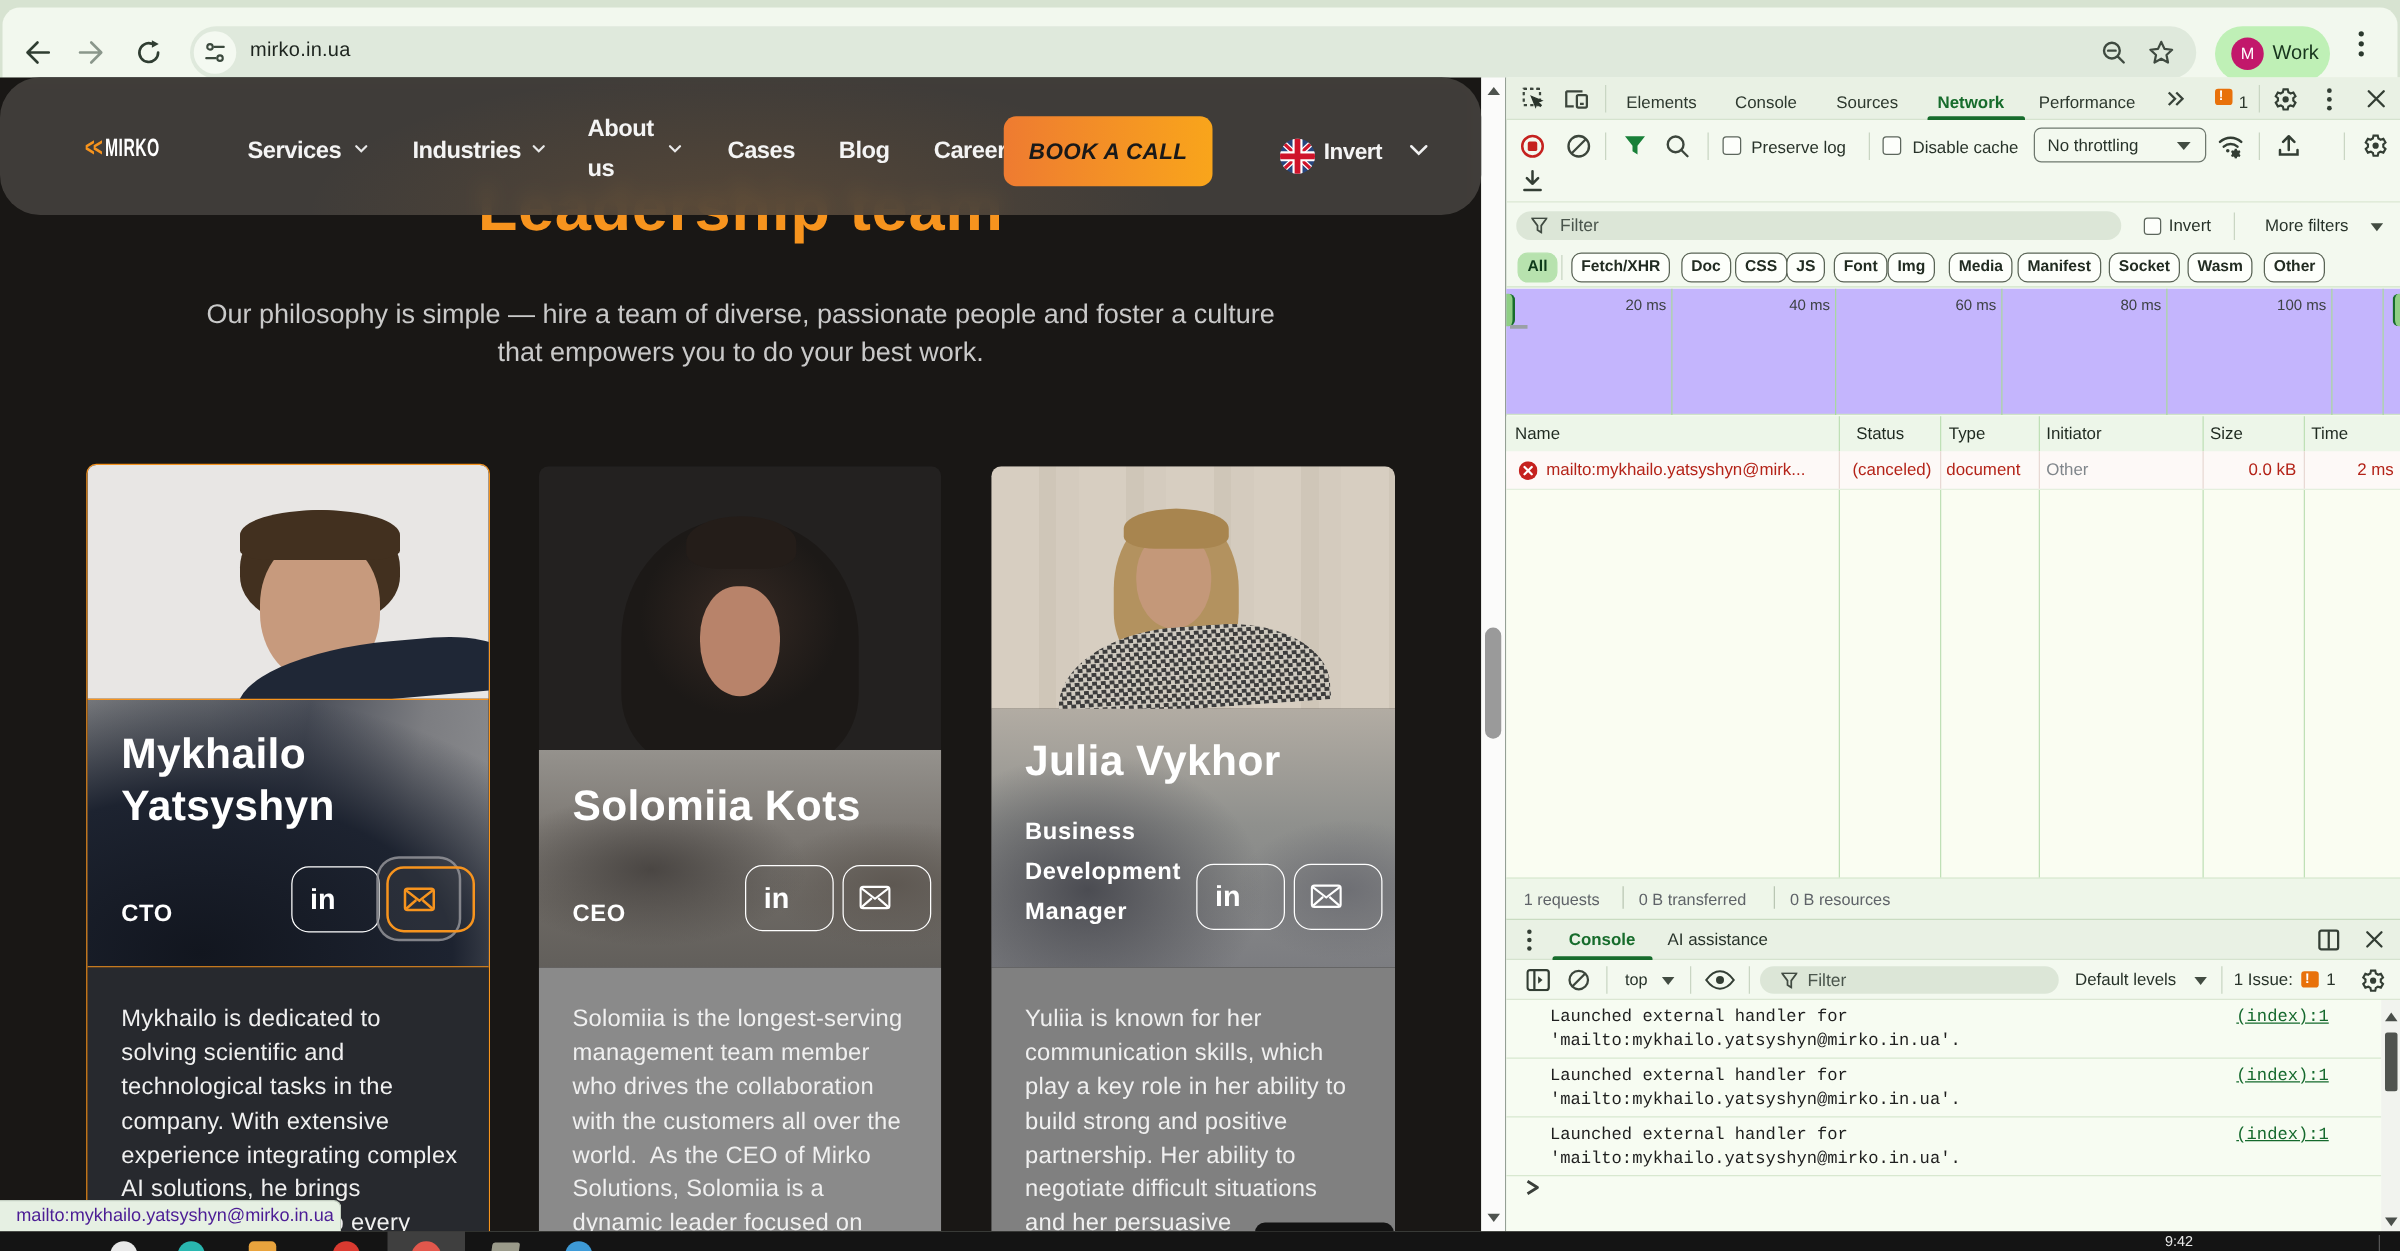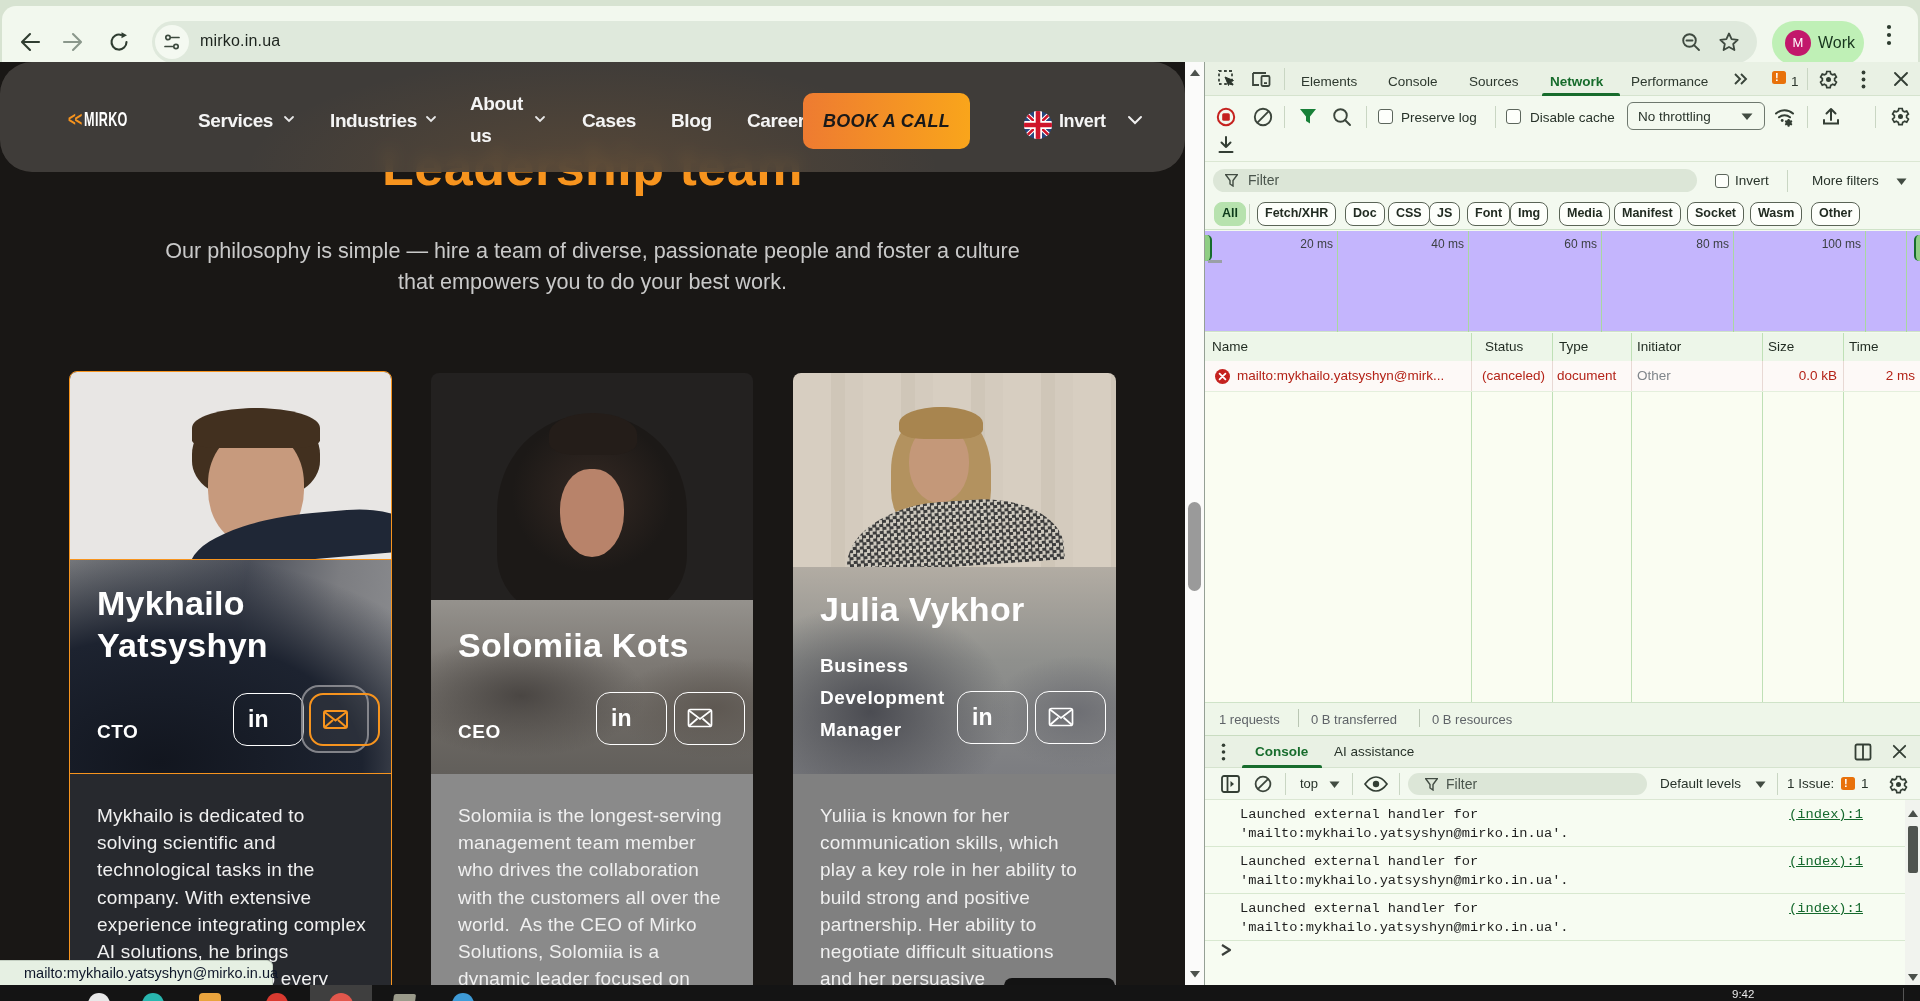--- a/index.html
+++ b/index.html
@@ -63,21 +63,21 @@
 #summary { left:0; top:641px; width:716px; height:32px; background:#eef6e9; font-size:13px; color:#5f6368; }
 #conshead { left:0; top:673px; width:716px; height:33px; background:#e9f1e4; border-top:1px solid #c9dcc1; border-bottom:1px solid #d5e3ce;}
 #constools { left:0; top:706px; width:716px; height:32px; background:#f3f9ef; border-bottom:1px solid #dbe7d3; }
 #consmsgs { left:0; top:738px; width:700px; height:185px; background:#f7fcf2; font-family:"Liberation Mono", monospace; font-size:13.7px; color:#1f1f1f; }
 .cmsg { border-bottom:1px solid #d8e8d0; padding:5px 0 3px 35px; line-height:19px; position:relative; }
 .cidx { position:absolute; right:42px; top:5px; color:#15692d; text-decoration:underline; }
 #conssb { left:700px; top:738px; width:16px; height:185px; background:#f1f3ee; }
 
 
 #taskbar { left:0; top:985px; width:1920px; height:16px; background:#141414; }
-#tooltip { left:0; top:960px; width:273px; height:27px; background:#e6f0e3; border:1px solid #c4cfc2; border-left:none; border-radius:0 6px 0 0; font-size:14.5px; color:#0f172a; line-height:25px; padding-left:24px; }
+#tooltip { left:0; top:960px; width:273px; height:27px; background:#e6f0e3; border:1px solid #c4cfc2; border-left:none; border-radius:0 6px 0 0; font-size:14.5px; color:#4c1d95; line-height:25px; padding-left:13px; }
 .sep { width:1px; background:#c9d6c3; }
 svg { display:block; }
 .ralign { text-align:right; }
 </style>
 </head>
 <body>
 
 <div class="abs" id="chrome">
   <div class="abs" id="toolbar">
     <div class="abs tbtn" id="backbtn" style="left:17px;">

